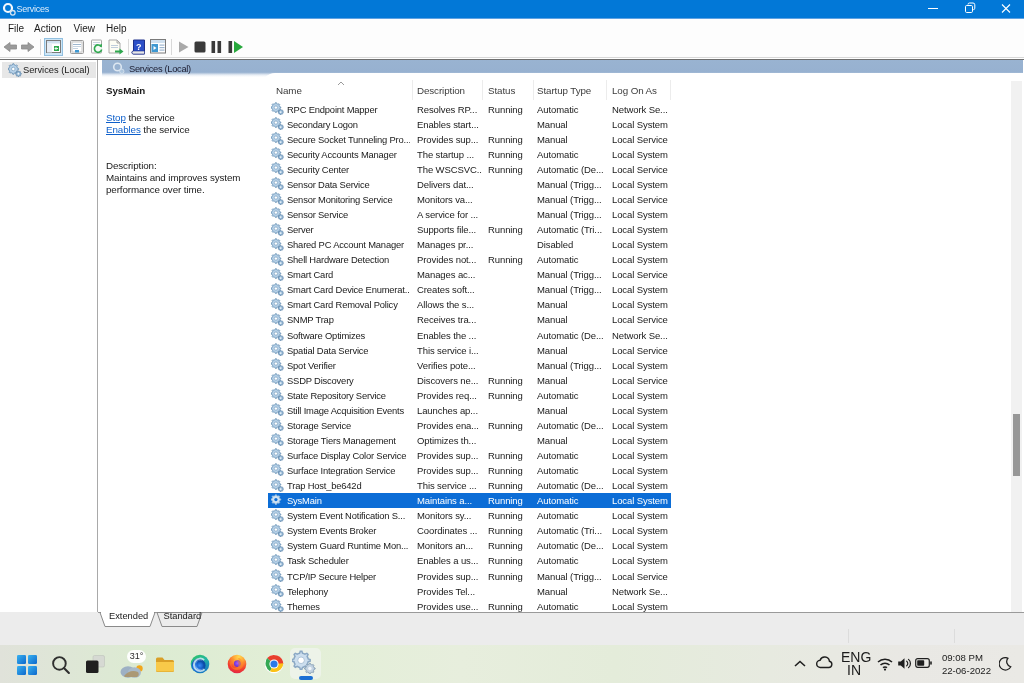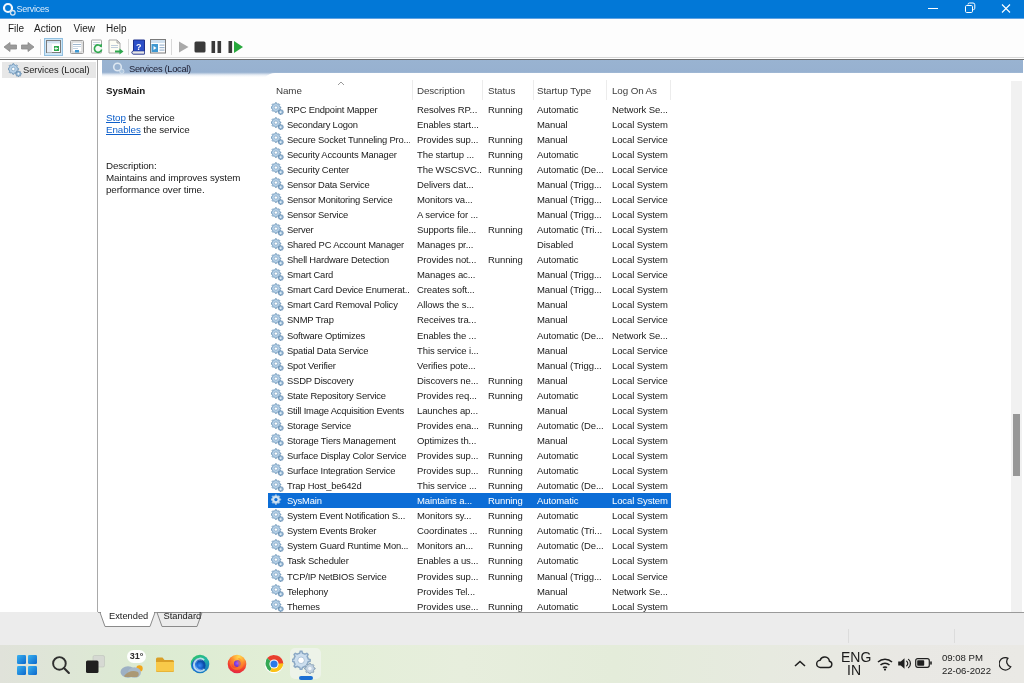--- a/index.html
+++ b/index.html
@@ -528,21 +528,21 @@
       <span class="c-name">Task Scheduler</span>
       <span class="c-desc">Enables a us...</span>
       <span class="c-status">Running</span>
       <span class="c-stype">Automatic</span>
       <span class="c-logon">Local System</span>
     </div>
 <div class="row" style="top:509.4px">
       <svg class="gicon" viewBox="0 0 16 16">
         <use href="#gear"></use>
       </svg>
-      <span class="c-name">TCP/IP NetBIOS Service</span>
+      <span class="c-name">TCP/IP Secure Helper</span>
       <span class="c-desc">Provides sup...</span>
       <span class="c-status">Running</span>
       <span class="c-stype">Manual (Trigg...</span>
       <span class="c-logon">Local Service</span>
     </div>
 <div class="row" style="top:524.4px">
       <svg class="gicon" viewBox="0 0 16 16">
         <use href="#gear"></use>
       </svg>
       <span class="c-name">Telephony</span>
@@ -595,21 +595,21 @@
     </svg>
 <svg class="tbicon" style="left:51px;top:10px" width="19" height="19" viewBox="0 0 19 19">
       <circle cx="8" cy="8" r="6" fill="none" stroke="#2f2f2f" stroke-width="1.8"></circle>
       <path d="M12.5 12.5 L17 17" stroke="#2f2f2f" stroke-width="2" stroke-linecap="round"></path>
     </svg>
 <svg class="tbicon" style="left:85px;top:9px" width="20" height="20" viewBox="0 0 20 20">
       <rect x="8" y="1.5" width="11.5" height="11.5" rx="1.5" fill="#d6d9d3" stroke="#b9bdb6" stroke-width="0.5"></rect>
       <rect x="1" y="6.5" width="12.5" height="12.5" rx="1.5" fill="#1f1f1f"></rect>
     </svg>
 <div class="abs" style="left:119px;top:3px;width:28px;height:32px">
-<div class="abs" style="left:8px;top:2px;width:19px;height:13px;background:#fdfefd;border-radius:7px;text-align:center;font-size:9px;font-weight:bold;line-height:13px;color:#2a2a2a">31°</div>
+<div class="abs" style="left:8px;top:2px;width:19px;height:13px;background:#fdfefd;border-radius:7px;text-align:center;font-size:9px;font-weight:normal;line-height:13px;color:#2a2a2a">31°</div>
 <svg class="abs" style="left:1px;top:16.5px" width="24" height="13" viewBox="0 0 24 13">
 <circle cx="19.5" cy="3.5" r="3.2" fill="#f2a71b"></circle>
 <ellipse cx="8" cy="7" rx="7.5" ry="5.8" fill="#9db0c4"></ellipse>
 <ellipse cx="14.5" cy="7.5" rx="6.5" ry="5.2" fill="#a9bac9"></ellipse>
 <path d="M4 11 q6 -7 14 -4 q2 3 -1 5 l-12 0 Z" fill="#ac9366" opacity="0.85"></path>
 </svg>
     </div>
 <svg class="tbicon" style="left:155px;top:10px" width="20" height="18" viewBox="0 0 20 18">
 <path d="M1 3 a1.5 1.5 0 0 1 1.5 -1.5 h5 l2 2.5 h8 a1.5 1.5 0 0 1 1.5 1.5 v9 a1.5 1.5 0 0 1 -1.5 1.5 h-15 a1.5 1.5 0 0 1 -1.5 -1.5 Z" fill="#d99f27"></path>
 <path d="M1 6 h18 v8 a1.5 1.5 0 0 1 -1.5 1.5 h-15 a1.5 1.5 0 0 1 -1.5 -1.5 Z" fill="#f8c949"></path>

